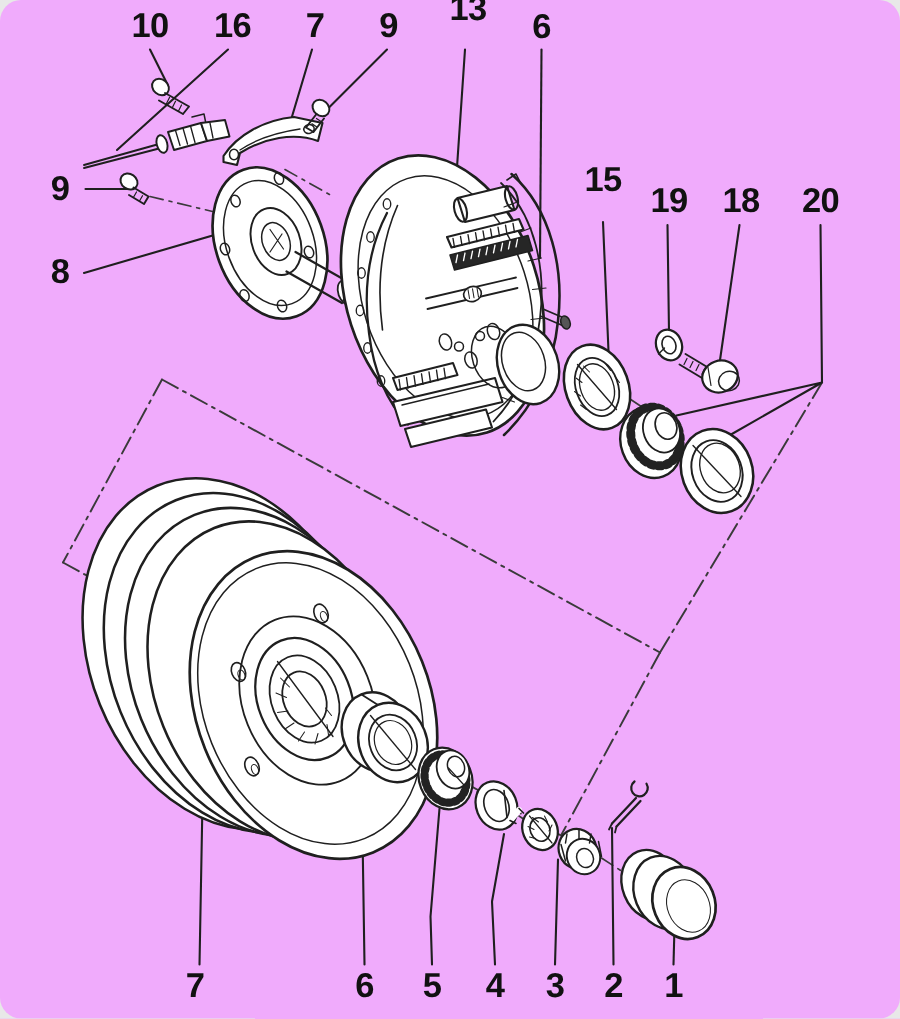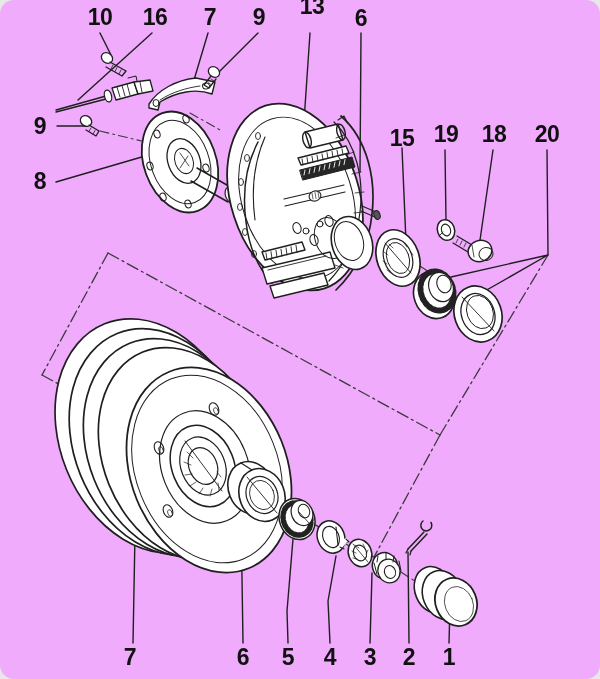--- a/index.html
+++ b/index.html
@@ -306,21 +306,21 @@
 </svg>
 
 <div class="callout" style="left:100px;top:17px;">10</div>
 <div class="callout" style="left:155px;top:17px;">16</div>
 <div class="callout" style="left:210px;top:17px;">7</div>
 <div class="callout" style="left:259px;top:17px;">9</div>
 <div class="callout" style="left:312px;top:6px;">13</div>
 <div class="callout" style="left:361px;top:18px;">6</div>
 <div class="callout" style="left:40px;top:126px;">9</div>
 <div class="callout" style="left:40px;top:181px;">8</div>
-<div class="callout" style="left:402px;top:138px;">15</div>
+<div class="callout" style="left:402px;top:120px;">15</div>
 <div class="callout" style="left:446px;top:134px;">19</div>
 <div class="callout" style="left:494px;top:134px;">18</div>
 <div class="callout" style="left:547px;top:134px;">20</div>
 <div class="callout" style="left:130px;top:657px;">7</div>
 <div class="callout" style="left:243px;top:657px;">6</div>
 <div class="callout" style="left:288px;top:657px;">5</div>
 <div class="callout" style="left:330px;top:657px;">4</div>
 <div class="callout" style="left:370px;top:657px;">3</div>
 <div class="callout" style="left:409px;top:657px;">2</div>
 <div class="callout" style="left:449px;top:657px;">1</div>

